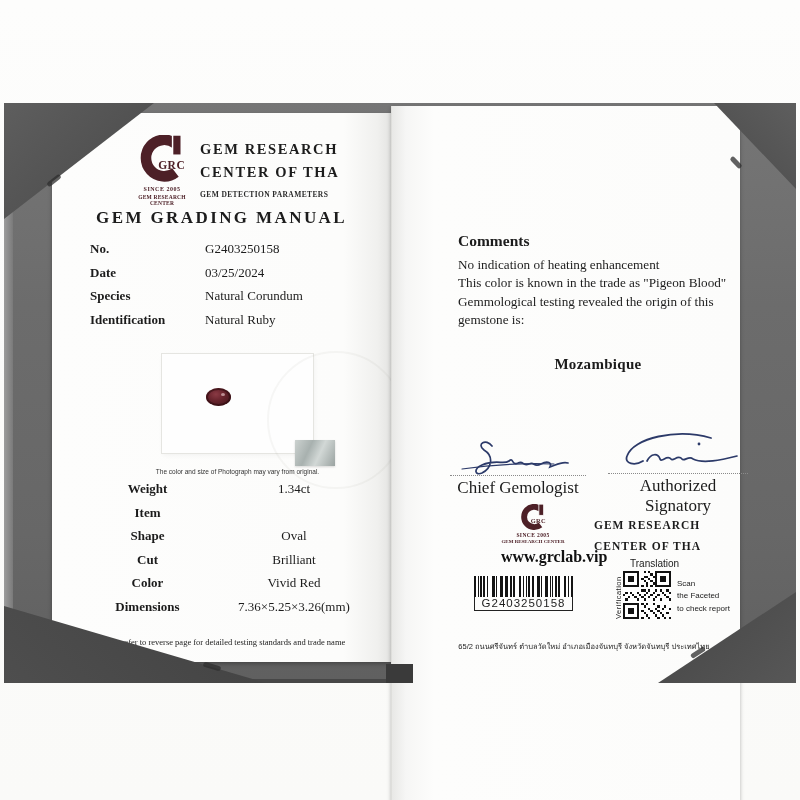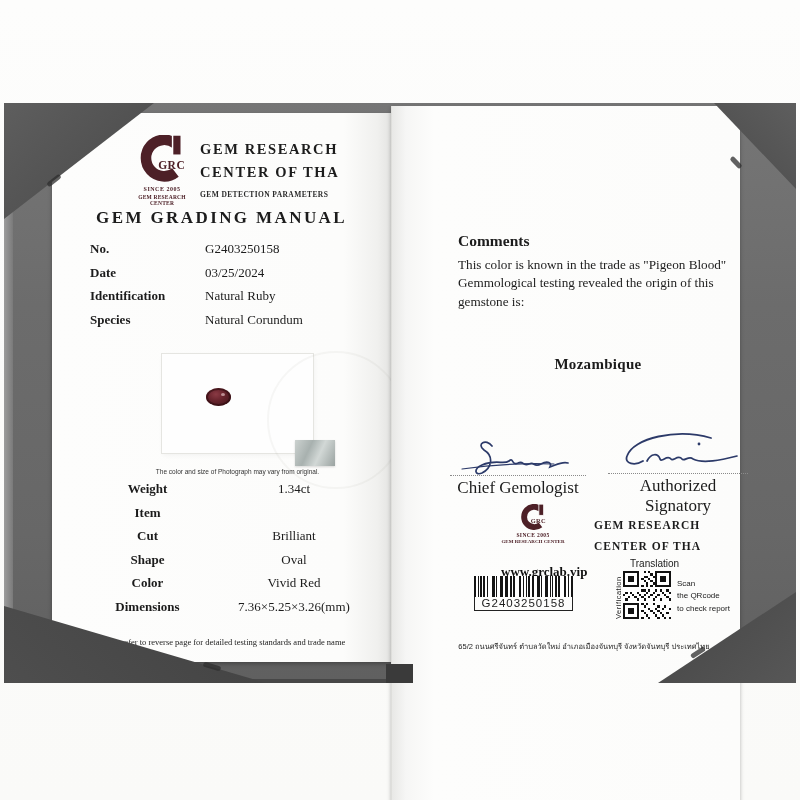--- a/index.html
+++ b/index.html
@@ -78,21 +78,21 @@
     font-size:15px;font-weight:bold;letter-spacing:.3px;}
   .sig{position:absolute;text-align:center;}
   .sig1{left:58px;top:330px;width:136px;}
   .sig2{left:216px;top:324px;width:140px;}
   .sig svg{display:block;margin:0 auto;}
   .sig-line{border-top:1px dotted #8a8a8a;margin-top:-3px;}
   .sig-label{font-size:17px;margin-top:2px;}
   .rp-logo{position:absolute;left:109px;top:398px;width:64px;text-align:center;}
   .rp-logo .logo-since{font-size:5.5px;letter-spacing:.4px;}
   .rp-logo .logo-center{font-size:5px;}
-  .rp-website{font-size:13px;font-weight:bold;margin-top:19px;color:#111;}
+  .rp-website{font-size:16px;font-weight:bold;margin-top:3px;color:#111;}
   .rp-orgname{position:absolute;left:202px;top:409px;font-size:11.5px;font-weight:bold;
     letter-spacing:1px;line-height:1.8;}
   .rp-barcode{position:absolute;left:82px;top:470px;width:99px;}
   .bc-bars{height:21px;background-color:#fff;
     background-image:
       repeating-linear-gradient(90deg,#141414 0 2px,transparent 2px 4px,#141414 4px 5px,transparent 5px 9px),
       repeating-linear-gradient(90deg,#141414 0 1px,transparent 1px 6px,#141414 6px 8px,transparent 8px 13px);}
   .bc-num{font-family:"Liberation Sans","DejaVu Sans",sans-serif;font-size:11.5px;letter-spacing:1px;
     text-align:center;border:1px solid #222;border-top:none;padding:0 2px 1px;}
   .rp-qr{position:absolute;left:217px;top:452px;width:126px;
@@ -137,69 +137,70 @@
   <div class="fields lp-fields1">
     <div class="frow">
       <span class="lab">No.</span>
       <span class="val">G2403250158</span>
     </div>
     <div class="frow">
       <span class="lab">Date</span>
       <span class="val">03/25/2024</span>
     </div>
     <div class="frow">
+      <span class="lab">Species</span>
+      <span class="val">Natural Corundum</span>
+    </div>
+    <div class="frow">
       <span class="lab">Identification</span>
       <span class="val">Natural Ruby</span>
-    </div>
-    <div class="frow">
-      <span class="lab">Species</span>
-      <span class="val">Natural Corundum</span>
     </div>
   </div>
 
   <div class="lp-photo">
     <div class="ruby"></div>
     <div class="holo"></div>
   </div>
   <div class="lp-seal"></div>
   <div class="lp-caption">The color and size of Photograph may vary from original.</div>
 
   <div class="fields lp-fields2">
     <div class="frow">
       <span class="lab">Weight</span>
       <span class="val">1.34ct</span>
     </div>
     <div class="frow">
       <span class="lab">Item</span>
     </div>
     <div class="frow">
+      <span class="lab">Shape</span>
+      <span class="val">Oval</span>
+    </div>
+    <div class="frow">
       <span class="lab">Cut</span>
       <span class="val">Brilliant</span>
     </div>
     <div class="frow">
-      <span class="lab">Shape</span>
-      <span class="val">Oval</span>
-    </div>
-    <div class="frow">
       <span class="lab">Color</span>
       <span class="val">Vivid Red</span>
     </div>
     <div class="frow">
       <span class="lab">Dimensions</span>
       <span class="val">7.36×5.25×3.26(mm)</span>
     </div>
   </div>
 
   <div class="lp-footer">Please refer to reverse page for detailed testing standards and trade name</div>
 </div>
 
 <div class="page page-right">
 
   <div class="rp-comments-title">Comments</div>
   <div class="rp-comments">
+    <div>No indication of heating enhancement</div>
     <div>This color is known in the trade as "Pigeon Blood"</div>
     <div>Gemmological testing revealed the origin of this gemstone is:</div>
   </div>
 
   <div class="rp-origin">Mozambique</div>
 
   <div class="sig sig1">
     <svg width="128" height="42" viewBox="0 0 128 42">
       <path d="M38 10 C 32 2, 22 8, 30 14 C 40 20, 38 32, 28 37 C 21 40, 19 33, 28 29 C 42 23, 50 29, 55 25 C 60 21, 57 30, 64 27 C 70 24, 68 31, 75 28 C 81 25, 79 32, 87 28 C 94 24, 98 27, 96 31 C 102 29, 108 25, 114 27" fill="none" stroke="#2c3a69" stroke-width="1.7" stroke-linecap="round"></path>
       <path d="M8 33 C 35 29, 70 27, 100 28" fill="none" stroke="#2c3a69" stroke-width="1.2" stroke-linecap="round"></path>
@@ -253,21 +254,21 @@
             <rect x="15" y="1" width="5" height="5" fill="#ffffff"></rect>
             <rect x="1" y="15" width="5" height="5" fill="#ffffff"></rect>
           <rect x="2" y="2" width="3" height="3"></rect>
             <rect x="16" y="2" width="3" height="3"></rect>
             <rect x="2" y="16" width="3" height="3"></rect>
           <path d="M9 0h1v1h-1zM11 0h1v1h-1zM12 1h1v1h-1zM9 2h2v1h-2zM13 2h1v1h-1zM8 3h1v1h-1zM11 3h1v1h-1zM9 4h1v1h-1zM12 4h1v1h-1zM10 5h1v1h-1zM13 5h1v1h-1zM8 6h1v1h-1zM10 6h1v1h-1zM12 6h1v1h-1zM8 8h2v1h-2zM11 8h1v1h-1zM14 8h1v1h-1zM16 8h1v1h-1zM19 8h1v1h-1zM1 9h1v1h-1zM3 9h1v1h-1zM6 9h1v1h-1zM10 9h1v1h-1zM13 9h1v1h-1zM17 9h1v1h-1zM20 9h1v1h-1zM0 10h1v1h-1zM4 10h1v1h-1zM7 10h1v1h-1zM9 10h1v1h-1zM12 10h1v1h-1zM15 10h1v1h-1zM18 10h1v1h-1zM2 11h1v1h-1zM5 11h1v1h-1zM8 11h1v1h-1zM11 11h1v1h-1zM14 11h1v1h-1zM19 11h1v1h-1zM1 12h1v1h-1zM6 12h1v1h-1zM9 12h1v1h-1zM13 12h1v1h-1zM16 12h1v1h-1zM20 12h1v1h-1zM8 14h1v1h-1zM10 14h1v1h-1zM13 14h1v1h-1zM9 15h1v1h-1zM15 15h1v1h-1zM18 15h1v1h-1zM11 16h1v1h-1zM14 16h1v1h-1zM17 16h1v1h-1zM20 16h1v1h-1zM8 17h1v1h-1zM12 17h1v1h-1zM15 17h1v1h-1zM9 18h1v1h-1zM13 18h1v1h-1zM16 18h1v1h-1zM19 18h1v1h-1zM10 19h1v1h-1zM14 19h1v1h-1zM17 19h1v1h-1zM8 20h1v1h-1zM11 20h1v1h-1zM15 20h1v1h-1zM18 20h1v1h-1zM20 20h1v1h-1z"></path>
         </g>
       </svg>
       <div class="qr-scan">
         <div>Scan</div>
-        <div>the QRcode</div>
+        <div>the Faceted</div>
         <div>to check report</div>
       </div>
     </div>
   </div>
 
   <div class="rp-address">65/2 ถนนศรีจันทร์ ตำบลวัดใหม่ อำเภอเมืองจันทบุรี จังหวัดจันทบุรี ประเทศไทย</div>
 </div>
 
 <div class="pocket pocket-tl"></div>
 <div class="pocket pocket-tr"></div>

